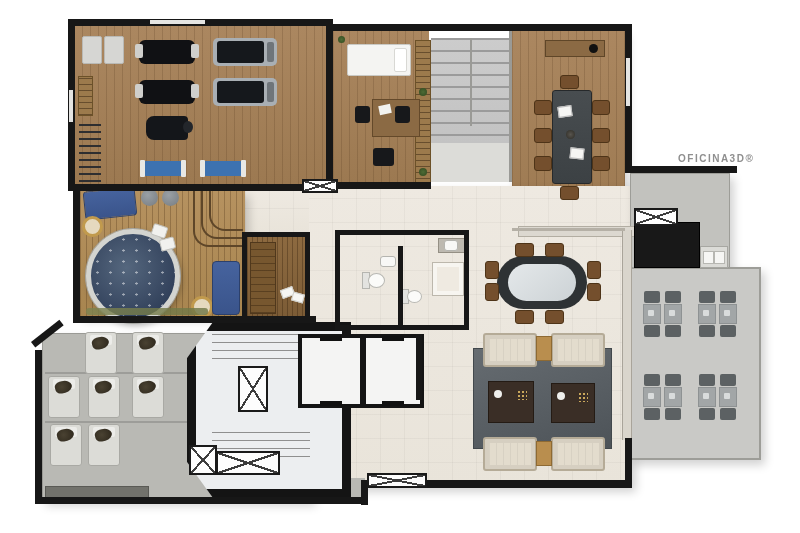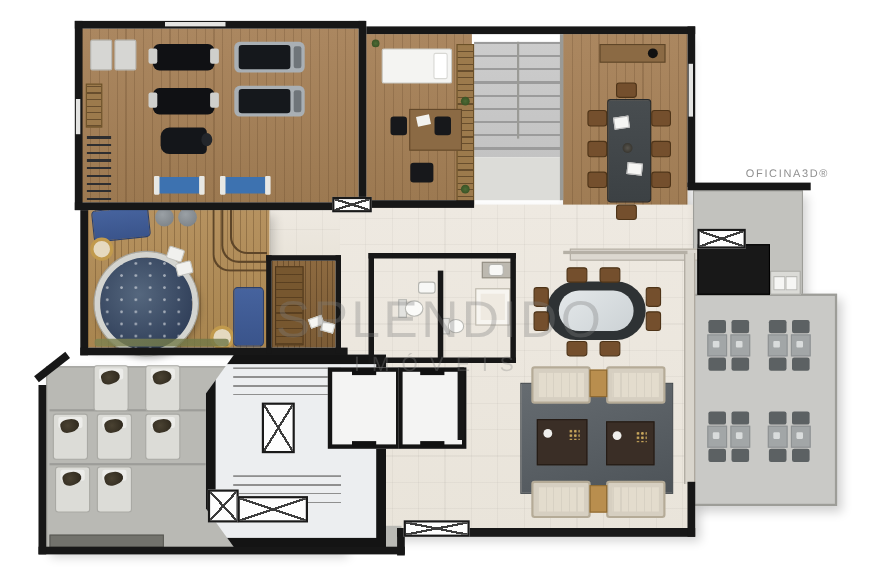--- a/index.html
+++ b/index.html
@@ -99,21 +99,21 @@
   .cluster .tchair:nth-child(3){left:1px;top:34px;}
   .cluster .tchair:nth-child(4){left:22px;top:34px;}
   .cluster .ttable{position:absolute;width:16px;height:18px;top:13px;background:#a2a6a7;border:1px solid #8e9293;}
   .cluster .ttable:nth-child(5){left:0;}
   .cluster .ttable:nth-child(6){left:21px;}
   .cluster .ttable::before{content:"";position:absolute;left:4px;top:5px;width:6px;height:6px;background:#d9dcdc;border-radius:1px;}
   
   .watermark{position:absolute;z-index:30;text-align:center;pointer-events:none;}
   .wm-title{font-size:47px;font-weight:400;letter-spacing:3px;color:rgba(125,125,125,0.34);white-space:nowrap;line-height:1;}
   .wm-sub{margin-top:9px;font-size:19px;font-weight:400;letter-spacing:11px;color:rgba(135,135,135,0.32);white-space:nowrap;line-height:1;}
-  .studio{position:absolute;z-index:8;font-size:10px;font-weight:normal;letter-spacing:1.5px;color:#8f8f8f;white-space:nowrap;}
+  .studio{position:absolute;z-index:8;font-size:10px;font-weight:bold;letter-spacing:1.5px;color:#8f8f8f;white-space:nowrap;}
 </style>
 </head>
 <body>
 
 <div class="plan">
 
   <div class="floor wood shadow" style="left:74px;top:26px;width:252px;height:158px;"></div>
   <div class="floor wood" style="left:333px;top:31px;width:96px;height:151px;"></div>
   <div class="floor wood shadow" style="left:512px;top:31px;width:113px;height:199px;"></div>
   <div class="floor" style="left:431px;top:38px;width:79px;height:105px;background-image:repeating-linear-gradient(180deg,#9b9b9b 0 2px,rgba(0,0,0,0) 2px 12px),linear-gradient(#cccccc,#c3c3c3);"></div>
@@ -298,18 +298,14 @@
   <div class="cluster" style="left:698px;top:374px;width:39px;height:46px;">
     <div class="tchair"></div>
     <div class="tchair"></div>
     <div class="tchair"></div>
     <div class="tchair"></div>
     <div class="ttable"></div>
     <div class="ttable"></div>
   </div>
 
   <div class="studio" style="left:678px;top:153px;">OFICINA3D®</div>
-  <div class="watermark" style="left:190px;top:266px;width:420px;">
-    <div class="wm-title">SPLENDIDO</div>
-    <div class="wm-sub">IMÓVEIS</div>
-  </div>
 
 </div>
 
 </body></html>

